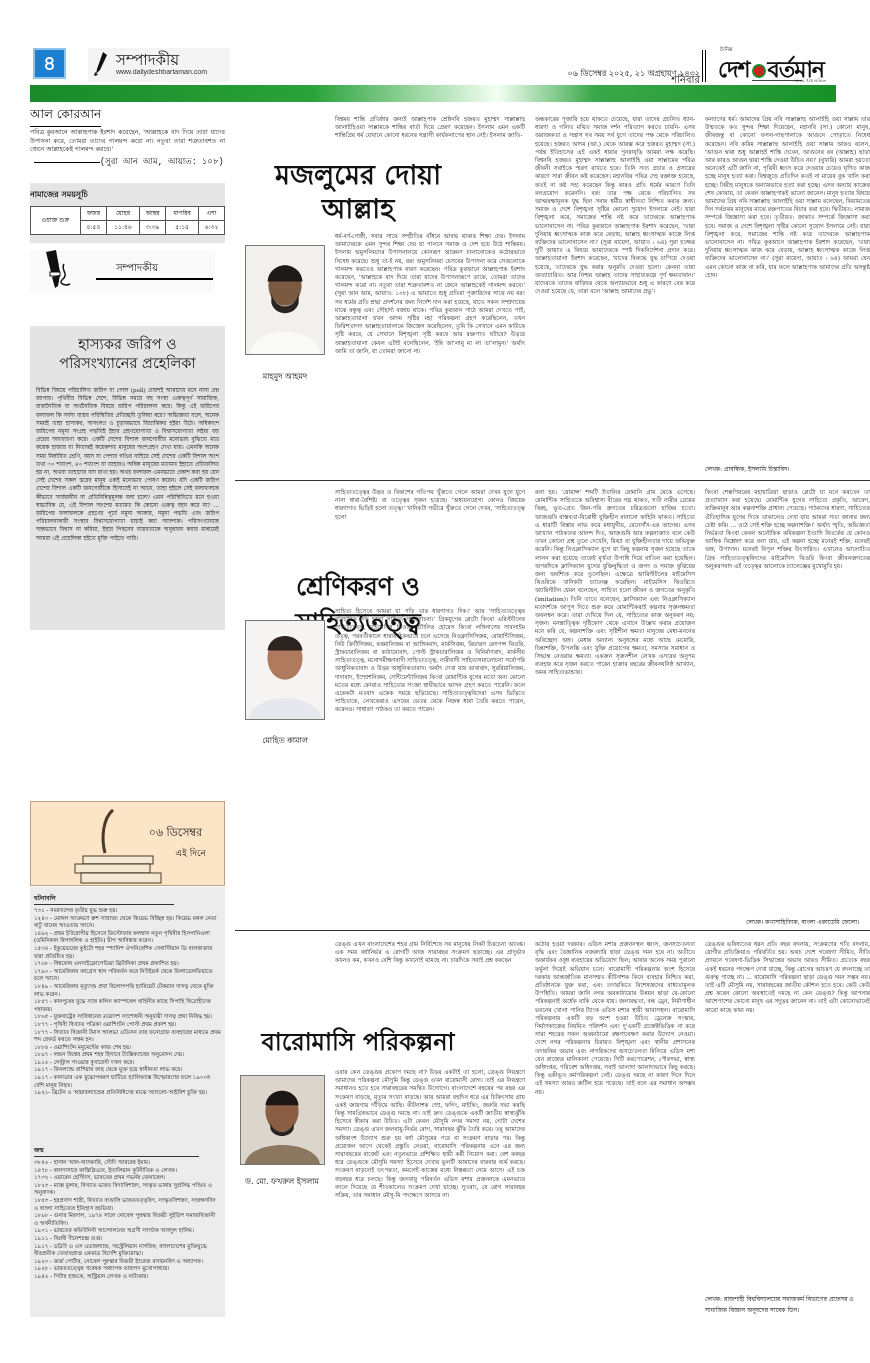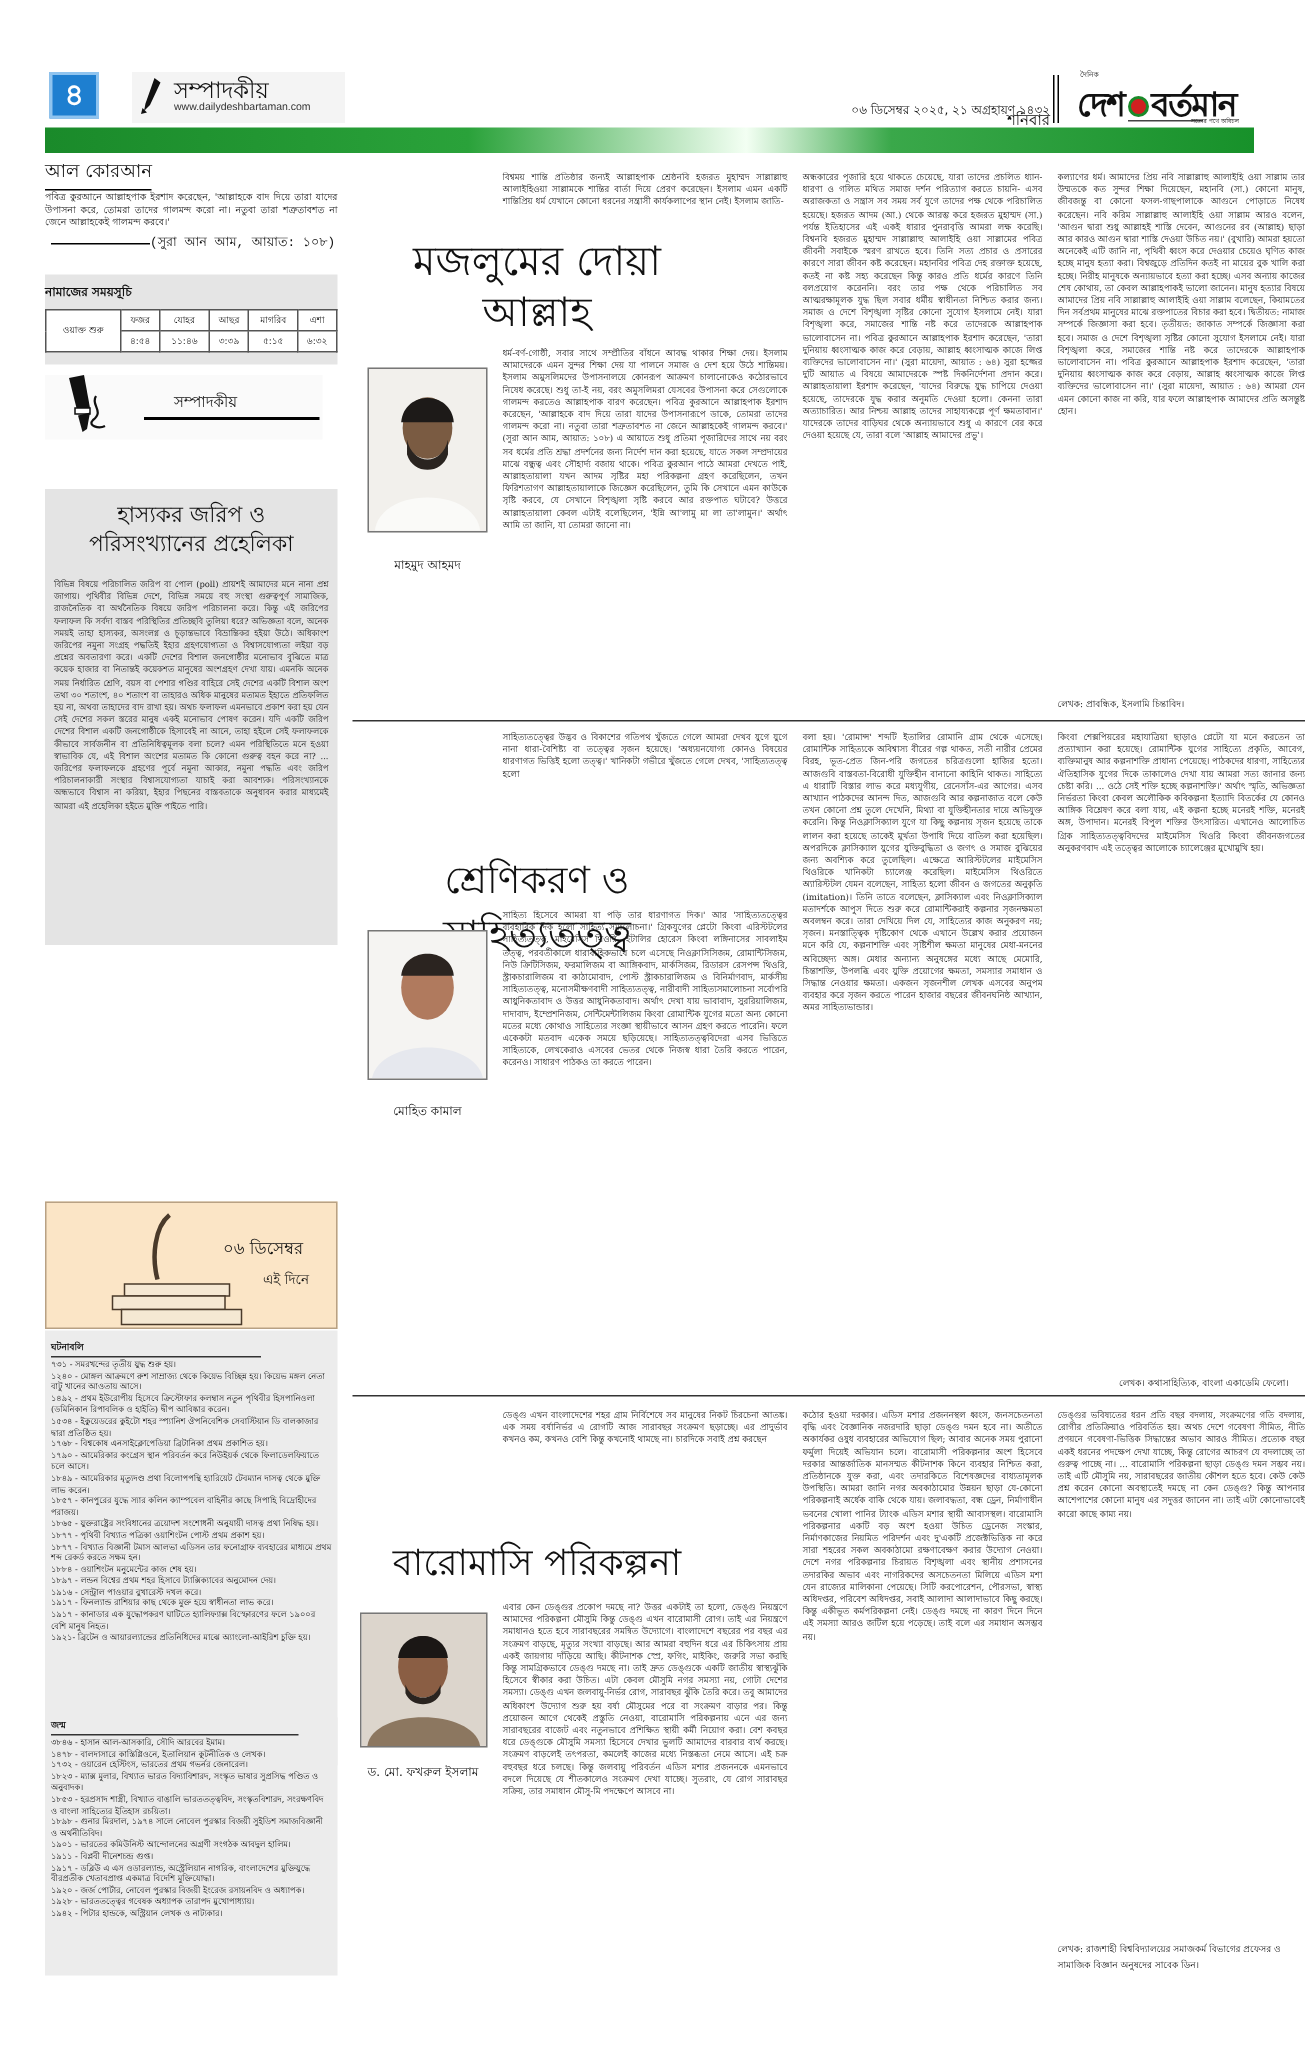--- a/index.html
+++ b/index.html
@@ -46,21 +46,21 @@
   .thisday-img { left: 30px; top: 801px; width: 195px; height: 85px; background: #fbe5c6; border: 1px solid #b8a184; }
   .thisday-img .d1 { position: absolute; right: 22px; top: 22px; font-size: 11px; font-family: "DejaVu Sans", sans-serif; }
   .thisday-img .d2 { position: absolute; right: 18px; top: 44px; font-size: 9px; font-family: "DejaVu Sans", sans-serif; }
   .thisday-img svg { position: absolute; left: 22px; top: 6px; }
   .events { left: 30px; top: 887px; width: 195px; height: 290px; background: #ececec; padding: 6px 4px; }
   .events .hd { font-size: 6px; font-weight: bold; font-family: "DejaVu Sans", sans-serif; border-bottom: 1px solid #333; width: 140px; margin-bottom: 2px; }
   .events .it { font-size: 5.5px; line-height: 7.6px; font-family: "DejaVu Serif", serif; }
   .births { left: 30px; top: 1145px; width: 195px; height: 172px; background: #ececec; padding: 0 4px; }
 
   
-  .h1 { font-family: "DejaVu Sans", sans-serif; font-weight: normal; text-align: center; color: #111; }
+  .h1 { font-family: "DejaVu Sans", sans-serif; font-weight: bold; text-align: center; color: #111; }
   .art1-title { left: 238px; top: 158px; width: 240px; font-size: 27px; line-height: 34px; }
   .art2-title { left: 238px; top: 533px; width: 240px; font-size: 25px; line-height: 36px; }
   .art3-title { left: 238px; top: 988px; width: 240px; font-size: 24px; line-height: 36px; }
 
   .photo { background: #f0eeea; border: 1px solid #777; overflow: hidden; }
   .photo svg { width: 100%; height: 100%; }
   .author { font-size: 8px; font-family: "DejaVu Sans", sans-serif; text-align: center; }
 
   .col-text { font-size: 5.8px; line-height: 8.2px; text-align: justify; color: #222; font-family: "DejaVu Serif", serif; overflow: hidden; }
   .sep { border-top: 1.5px solid #333; }

